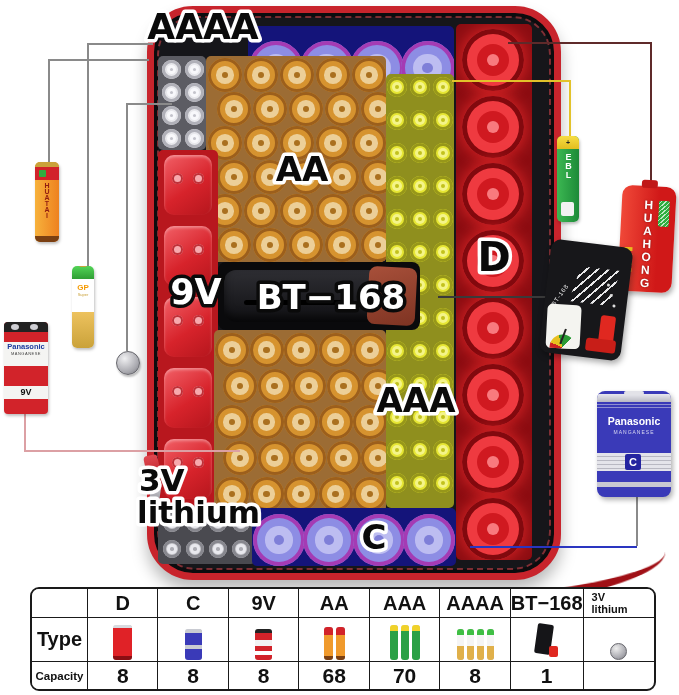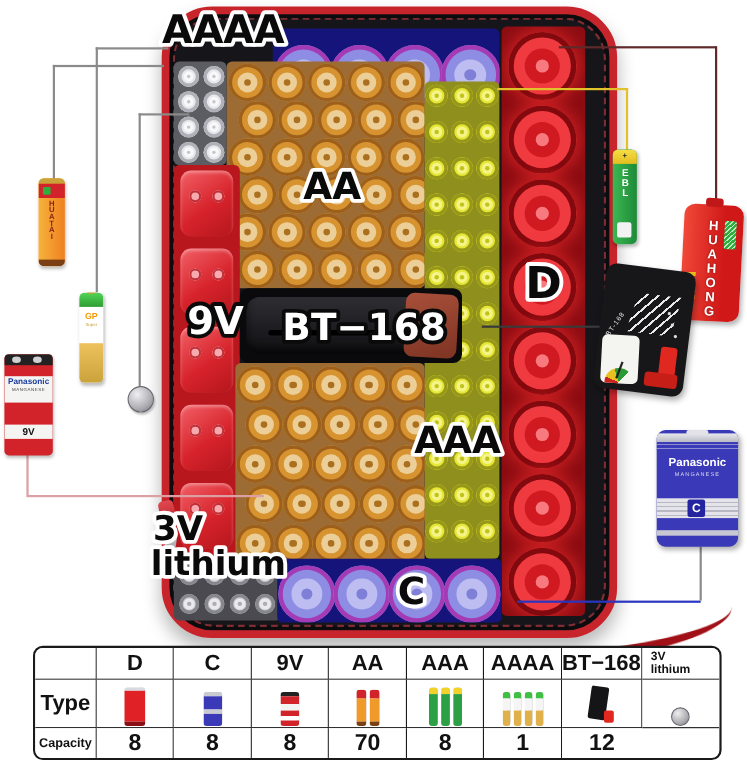--- a/index.html
+++ b/index.html
@@ -560,18 +560,18 @@
       </div>
       <div class="tcell  lastc">
         <div class="mini">
           <div class="coinmini"></div>
         </div>
       </div>
       <div class="tcell trowlab-cap lastr lastr">Capacity</div>
       <div class="tcell tnum lastr lastr">8</div>
       <div class="tcell tnum lastr lastr">8</div>
       <div class="tcell tnum lastr lastr">8</div>
+      <div class="tcell tnum lastr lastr">68</div>
       <div class="tcell tnum lastr lastr">70</div>
       <div class="tcell tnum lastr lastr">8</div>
       <div class="tcell tnum lastr lastr">1</div>
-      <div class="tcell tnum lastr lastc lastr">12</div>
     </div>
 </div>
 
 </body></html>

